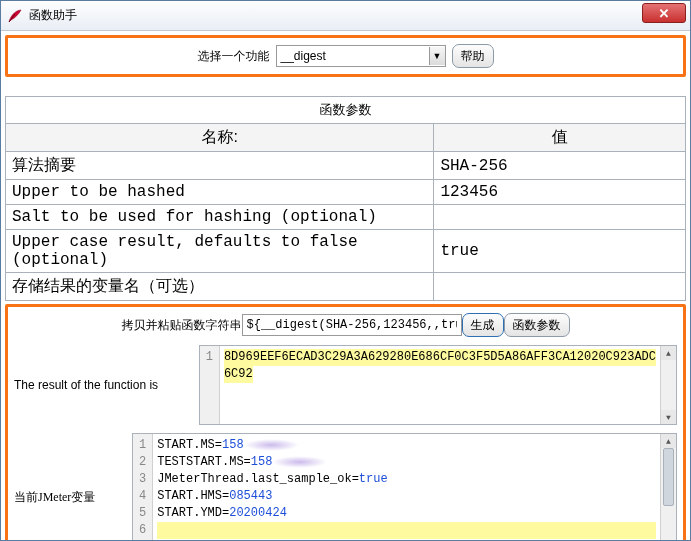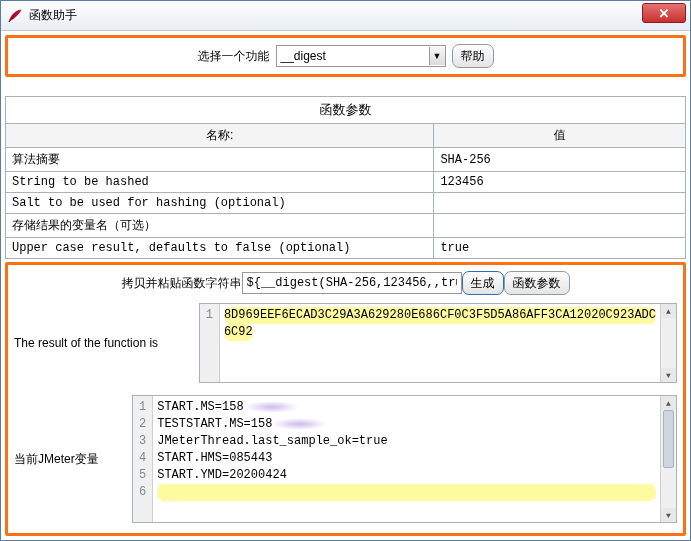--- a/index.html
+++ b/index.html
@@ -12,37 +12,37 @@
   .close-x { font-size: 13px; line-height: 1; }
   .content { flex: 1; padding: 4px; display: flex; flex-direction: column; gap: 3px; overflow: hidden; }
   .box { border: 3px solid #f97316; border-radius: 2px; padding: 6px; background: #fff; }
   .row-centered { display: flex; align-items: center; justify-content: center; gap: 6px; }
   .label { font-size: 12px; }
   .select { height: 22px; width: 170px; border: 1px solid #999; background: #fff; padding: 0 4px; font-size: 12px; display: inline-flex; align-items: center; justify-content: space-between; gap: 48px; }
   .dropdown-arrow { width: 16px; height: 18px; background: linear-gradient(#f6f6f6,#dcdcdc); border-left: 1px solid #999; display: flex; align-items: center; justify-content: center; font-size: 9px; margin-right: -4px; }
   .btn { height: 24px; padding: 0 8px; background: linear-gradient(#fdfdfd,#e4e4e4); border: 1px solid #8d9aa8; border-radius: 7px; font-size: 12px; cursor: pointer; }
   .params-title { text-align: center; border: 1px solid #a9b2bb; border-bottom: none; padding: 4px 0; font-size: 13px; margin-top: 16px; }
   table.params { width: 100%; border-collapse: collapse; }
-  table.params th, table.params td { border: 1px solid #a9b2bb; padding: 3px 6px; font-size: 12px; text-align: left; }
+  table.params th, table.params td { border: 1px solid #a9b2bb; padding: 3px 6px; font-size: 16px; text-align: left; }
   table.params th { background: #f4f4f4; font-weight: normal; text-align: center; }
   table.params td.mono { font-family: "Courier New", monospace; }
   .paste-row { display: flex; align-items: center; justify-content: center; gap: 0; }
   .txtfield { height: 22px; border: 1px solid #999; background: #fff; padding: 0 4px; font-size: 12px; font-family: "Courier New", monospace; }
   .code-area { border: 1px solid #a9b2bb; background: #fff; font-family: "Courier New", monospace; font-size: 12px; position: relative; display: flex; }
   .gutter { background: #f0f0f0; border-right: 1px solid #d0d0d0; color: #888; padding: 3px 6px; text-align: right; line-height: 17px; }
   .code-lines { padding: 3px 4px; line-height: 17px; flex: 1; overflow: hidden; }
   .hl-yellow { background: #fdfaa0; }
-  .line { white-space: pre; border-radius: 7px; }
-  .kw-val { color: #000000; }
+  .line { white-space: pre; }
+  .kw-val { color: #1d4ed8; }
   .scrollbar-v { width: 16px; background: #f0f0f0; border-left: 1px solid #d0d0d0; position: relative; }
   .scroll-thumb { position: absolute; left: 2px; right: 2px; background: #cfd6dd; border: 1px solid #a9b2bb; border-radius: 2px; }
   .scroll-arrow { position: absolute; left: 0; right: 0; height: 14px; background: #e8e8e8; display: flex; align-items: center; justify-content: center; font-size: 8px; color: #555; }
   .result-row { display: flex; align-items: center; gap: 6px; }
   .side-label { width: 200px; font-family: Liberation Sans, sans-serif; font-size: 12px; }
-  .side-label2 { width: 112px; font-size: 12px; font-family: Liberation Sans, sans-serif; }
+  .side-label2 { width: 112px; font-size: 12px; font-family: Liberation Serif, serif; }
   .watermark { position: absolute; right: 14px; bottom: -2px; color: #d33; font-family: "SimSun", serif; font-size: 15px; letter-spacing: 0.5px; }
   .smudge { display:inline-block; width:55px; height:12px; background: radial-gradient(ellipse at center, rgba(160,130,220,0.55), rgba(160,130,220,0) 70%); vertical-align: middle; }
 </style>
 </head>
 <body>
 
 <div class="window">
   <div class="titlebar">
     <svg class="titlebar-icon" viewBox="0 0 16 16">
         <path d="M2 14 C4 6 10 2 14 2 C12 6 8 10 4 12 Z" fill="#c03" stroke="#802" stroke-width="0.5"></path>
@@ -73,34 +73,34 @@
         <tbody>
             <tr>
           <th style="width:63%">名称:</th>
           <th>值</th>
         </tr>
         <tr>
               <td>算法摘要</td>
               <td class="mono">SHA-256</td>
             </tr>
         <tr>
-              <td class="mono">String to be hashed</td>
+              <td class="mono">Upper to be hashed</td>
               <td class="mono">123456</td>
             </tr>
         <tr>
               <td class="mono">Salt to be used for hashing (optional)</td>
               <td class="mono"></td>
             </tr>
         <tr>
+              <td class="mono">Upper case result, defaults to false (optional)</td>
+              <td class="mono">true</td>
+            </tr>
+        <tr>
               <td>存储结果的变量名（可选）</td>
               <td class="mono"></td>
-            </tr>
-        <tr>
-              <td class="mono">Upper case result, defaults to false (optional)</td>
-              <td class="mono">true</td>
             </tr>
       </tbody>
         </table>
     </div>
 
     <div class="box" style="flex:1; display:flex; flex-direction:column; gap:8px; position:relative;">
 
       <div class="paste-row">
         <span class="label">拷贝并粘贴函数字符串</span>
         <input class="txtfield" style="width: 220px;" value="${__digest(SHA-256,123456,,true,)}">

